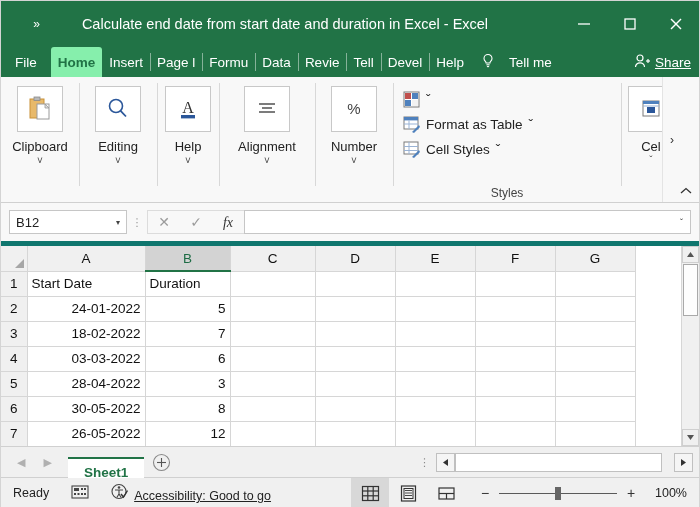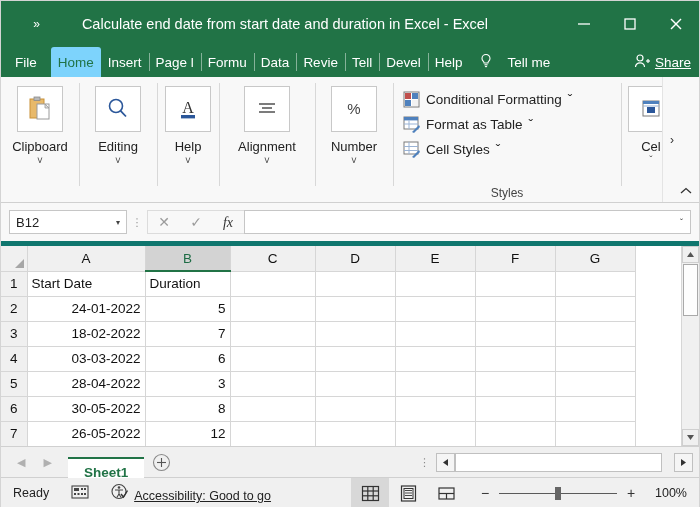--- a/index.html
+++ b/index.html
@@ -48,21 +48,21 @@
     color:#ffffff;font-size:13.5px;padding:0 7px;cursor:pointer;
     white-space:nowrap;overflow:hidden;position:relative;
   }
   .tab + .tab::before{
     content:"";position:absolute;left:0;top:6px;bottom:6px;width:1px;
     background:rgba(255,255,255,.45);
   }
   .tab.file{padding:0 14px;}
   .tab.file::before{display:none;}
   .tab.active{
-    background:#7dd3fc;color:#217346;font-weight:400;border-radius:3px 3px 0 0;
+    background:#86efac;color:#217346;font-weight:700;border-radius:3px 3px 0 0;
   }
   .tab.active::before{display:none;}
   .tab.active + .tab::before{display:none;}
   .tellme{
     display:flex;align-items:center;color:#fff;font-size:13.5px;
     margin-left:10px;cursor:pointer;gap:14px;
   }
   .share{
     position:absolute;right:8px;top:0;height:30px;display:flex;align-items:center;
     color:#fff;font-size:13.5px;gap:4px;cursor:pointer;text-decoration:underline;
@@ -382,21 +382,20 @@
       <div class="srow">
         <span class="ico">
           <svg width="17" height="17" viewBox="0 0 17 17">
               <rect x="1" y="1" width="15" height="15" fill="#fff" stroke="#7a7a7a" stroke-width="1"></rect>
               <rect x="2" y="2" width="6" height="6" fill="#c0504d"></rect>
               <rect x="9" y="2" width="6" height="6" fill="#4f81bd"></rect>
               <rect x="2" y="9" width="6" height="6" fill="#4f81bd"></rect>
               <rect x="9" y="9" width="6" height="6" fill="#f2f2f2"></rect>
             </svg>
         </span>
-        <span>Conditional Formatting</span>
         <span>ˇ</span>
       </div>
       <div class="srow">
         <span class="ico">
           <svg width="17" height="17" viewBox="0 0 17 17">
               <rect x="1" y="1" width="14" height="12" fill="#fff" stroke="#7a7a7a" stroke-width="1"></rect>
               <rect x="1" y="1" width="14" height="3.4" fill="#4f81bd"></rect>
               <line x1="1" y1="8" x2="15" y2="8" stroke="#9ab3d5" stroke-width="1"></line>
               <line x1="6" y1="4.4" x2="6" y2="13" stroke="#9ab3d5" stroke-width="1"></line>
               <path d="M9 16 L16 9 L17 11 L11 17 Z" fill="#4f81bd"></path>

